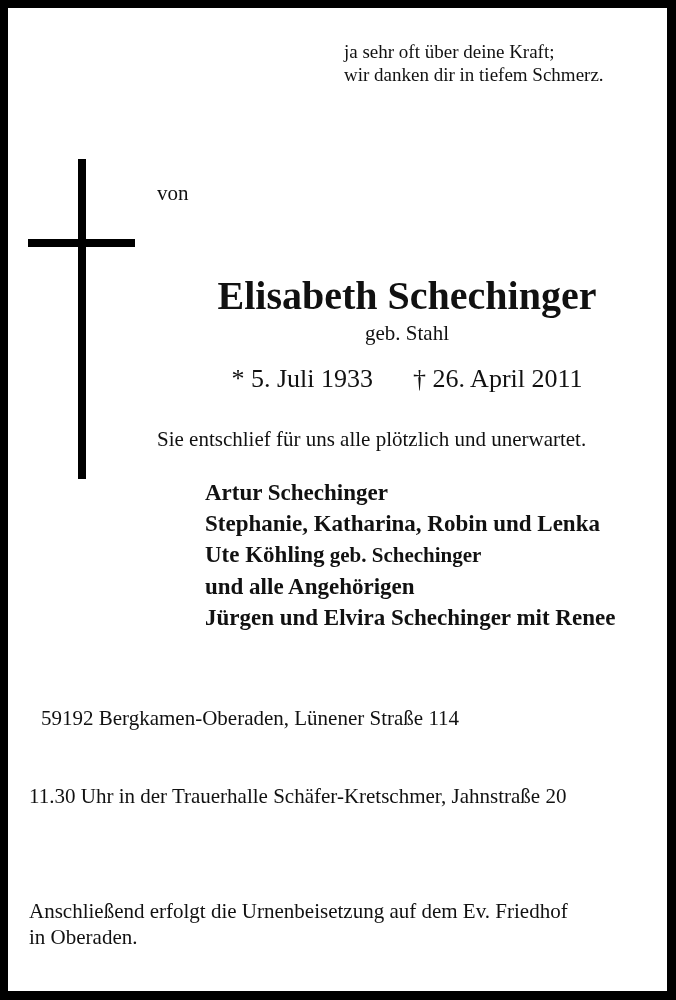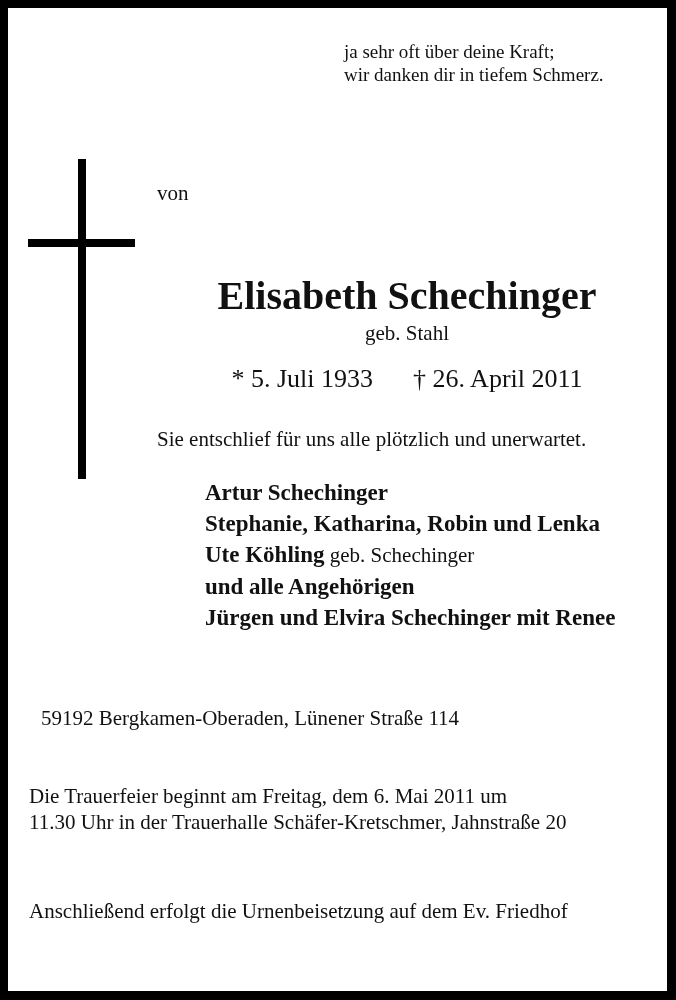--- a/index.html
+++ b/index.html
@@ -28,21 +28,21 @@
     .maiden { left: 157px; width: 500px; top: 320px; text-align: center;
               font-size: 21px; line-height: 26px; }
     .dates { left: 157px; width: 500px; top: 366px; text-align: center;
              font-size: 26px; line-height: 26px; white-space: nowrap; }
     .dates .gap { display: inline-block; width: 40px; }
 
     .passed { left: 157px; top: 426px; font-size: 21px; line-height: 26px; white-space: nowrap; }
 
     .mourners { left: 157px; top: 477px; font-size: 23px; line-height: 31px; margin-left: 48px; }
     .mourners .row { white-space: nowrap; font-weight: bold; }
-    .mourners .normal { font-weight: normal; font-size: 21px; }
+    .mourners .normal { font-weight: bold; font-size: 21px; }
 
     .address { left: 29px; top: 705px; font-size: 21px; line-height: 26px; white-space: nowrap; margin-left: 12px; }
     .service { left: 29px; top: 783px; font-size: 21px; line-height: 26px; }
     .service div, .burial div { white-space: nowrap; }
     .burial { left: 29px; top: 898px; font-size: 21px; line-height: 26px; }
   </style>
 </head>
 <body>
 
 <div class="frame"></div>
@@ -71,19 +71,19 @@
   <div class="row"><span>Artur Schechinger</span></div>
   <div class="row"><span>Stephanie, Katharina, Robin und Lenka</span></div>
   <div class="row"><span>Ute Köhling</span><span class="normal"> geb. Schechinger</span></div>
   <div class="row"><span>und alle Angehörigen</span></div>
   <div class="row"><span>Jürgen und Elvira Schechinger mit Renee</span></div>
 </div>
 
 <div class="abs serif address">59192 Bergkamen-Oberaden, Lünener Straße 114</div>
 
 <div class="abs serif service">
-  <div>Die Trauerfeier beginnt am Freitag, dem 6. Mai 2011 um</div>
   <div>11.30 Uhr in der Trauerhalle Schäfer-Kretschmer, Jahnstraße 20</div>
 </div>
 
 <div class="abs serif burial">
   <div>Anschließend erfolgt die Urnenbeisetzung auf dem Ev. Friedhof</div>
+  <div>in Oberaden.</div>
 </div>
 
 </body></html>

